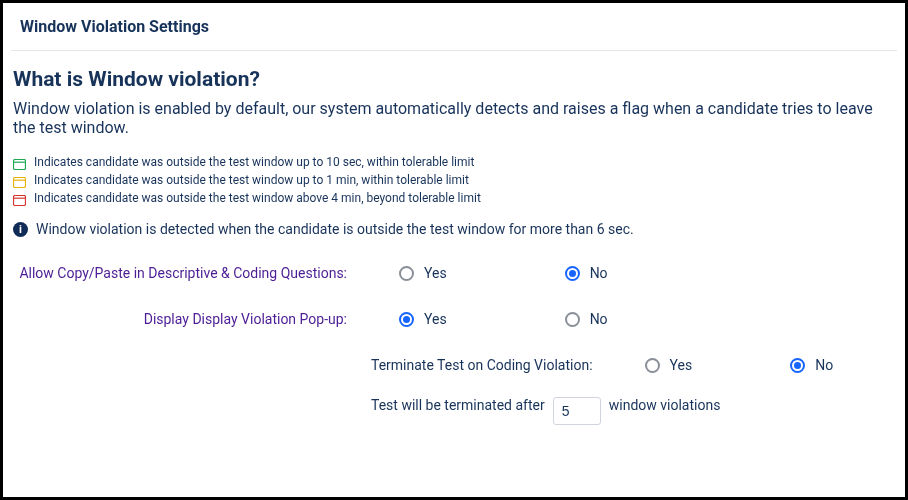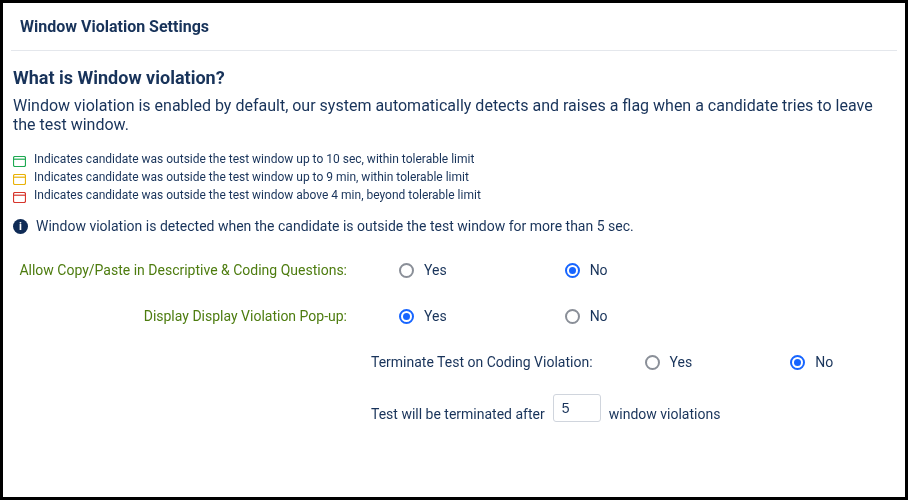--- a/index.html
+++ b/index.html
@@ -19,21 +19,21 @@
     color: #18335a;
     margin: 0 0 14px 7px;
     padding: 0 0 0 2px;
   }
   .divider {
     border: none;
     border-top: 1px solid #e4e7ec;
     margin: 0 0 16px 0;
   }
   .section-heading {
-    font-size: 18px;
+    font-size: 21px;
     font-weight: 700;
     color: #18335a;
     margin: 0 0 8px 0;
     padding: 0 0 0 2px;
   }
   .section-desc {
     font-size: 16px;
     color: #18335a;
     margin: 0 0 16px 0;
     padding: 0 0 0 2px;
@@ -81,21 +81,21 @@
   }
   .form-row {
     display: flex;
     align-items: center;
     margin-bottom: 30px;
   }
   .form-label {
     width: 350px;
     text-align: right;
     font-size: 14px;
-    color: #4d7c0f;
+    color: #4c1d95;
     padding-right: 14px;
   }
   .radio-group {
     display: flex;
     align-items: center;
     gap: 80px;
   }
   .radio-option {
     display: inline-flex;
     align-items: center;
@@ -137,21 +137,21 @@
     margin-bottom: 24px;
   }
   .sub-label { margin-right: 14px; }
   .sub-radio-group {
     display: flex;
     align-items: center;
     gap: 60px;
   }
   .terminate-row {
     display: flex;
-    align-items: flex-end;
+    align-items: flex-start;
     gap: 8px;
   }
   .num-input {
     width: 48px;
     height: 28px;
     border: 1px solid #d0d5dd;
     border-radius: 3px;
     text-align: left;
     padding: 0 8px;
     font-size: 14px;
@@ -177,36 +177,36 @@
     </span>
     <span>Indicates candidate was outside the test window up to 10 sec, within tolerable limit</span>
   </li>
   <li>
     <span class="legend-icon">
       <svg width="13" height="11" viewBox="0 0 13 11">
           <rect x="0.5" y="0.5" width="12" height="10" rx="1.5" fill="none" stroke-width="1.2" stroke="#e9b208"></rect>
           <line x1="0.5" y1="3.2" x2="12.5" y2="3.2" stroke-width="1.2" stroke="#e9b208"></line>
         </svg>
     </span>
-    <span>Indicates candidate was outside the test window up to 9 min, within tolerable limit</span>
+    <span>Indicates candidate was outside the test window up to 1 min, within tolerable limit</span>
   </li>
   <li>
     <span class="legend-icon">
       <svg width="13" height="11" viewBox="0 0 13 11">
           <rect x="0.5" y="0.5" width="12" height="10" rx="1.5" fill="none" stroke-width="1.2" stroke="#d7352c"></rect>
           <line x1="0.5" y1="3.2" x2="12.5" y2="3.2" stroke-width="1.2" stroke="#d7352c"></line>
         </svg>
     </span>
     <span>Indicates candidate was outside the test window above 4 min, beyond tolerable limit</span>
   </li>
 </ul>
 
 <div class="info-row">
   <span class="info-icon">i</span>
-  <span>Window violation is detected when the candidate is outside the test window for more than 5 sec.</span>
+  <span>Window violation is detected when the candidate is outside the test window for more than 6 sec.</span>
 </div>
 
 <div class="form-row">
   <div class="form-label">Allow Copy/Paste in Descriptive &amp; Coding Questions:</div>
   <div class="radio-group">
     <label class="radio-option">
       <input type="radio" class="radio" name="copypaste" style="">
       <span>Yes</span>
     </label>
     <label class="radio-option">

